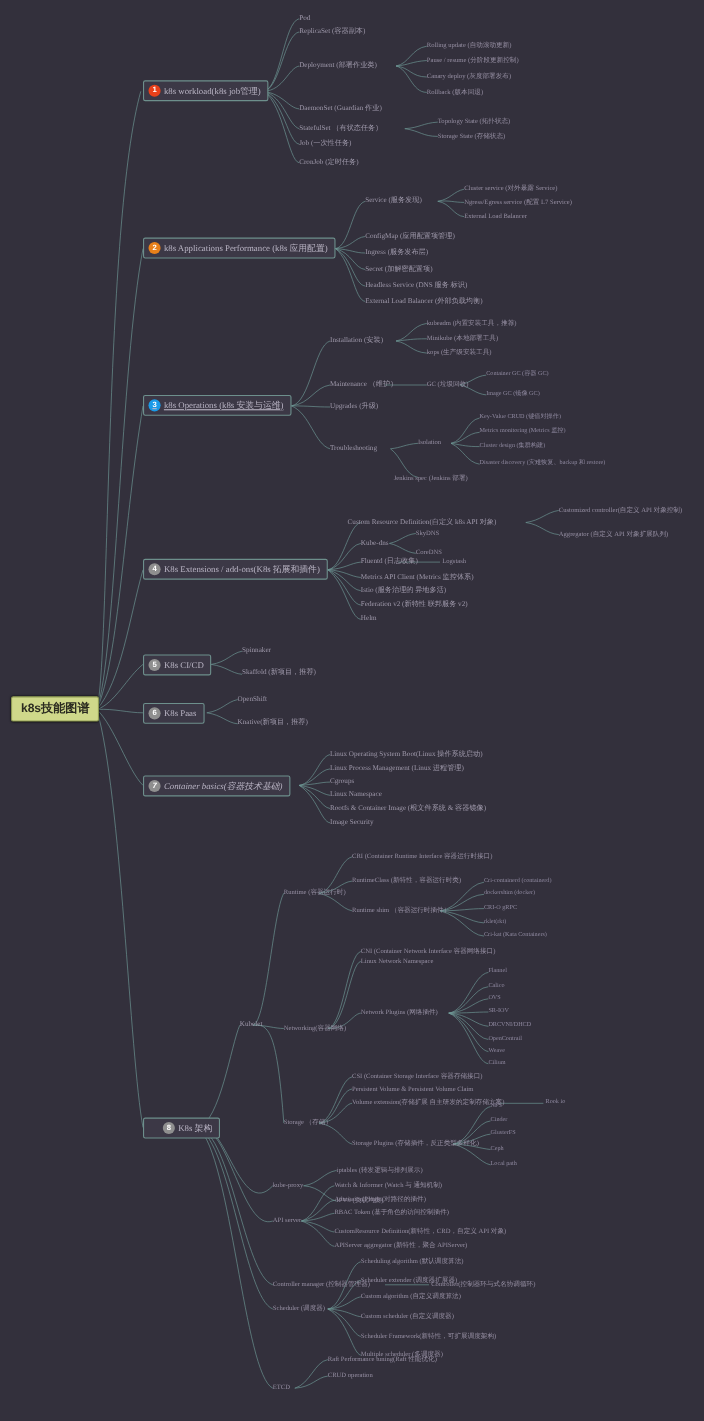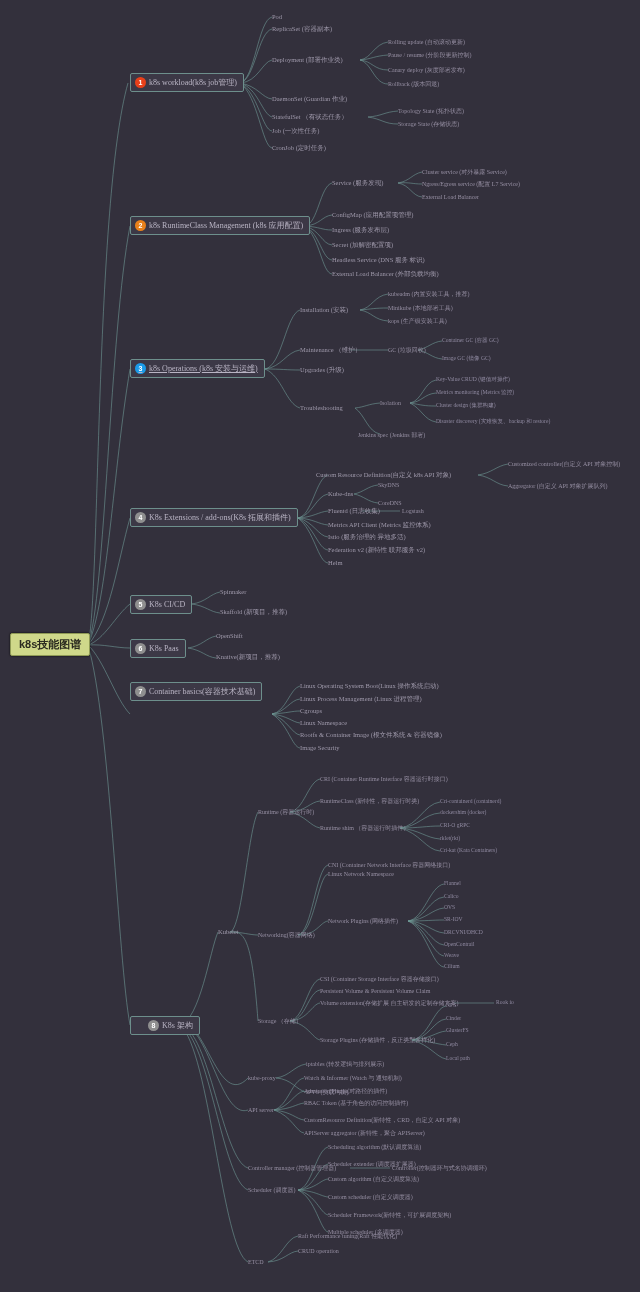--- a/index.html
+++ b/index.html
@@ -206,21 +206,21 @@
   <div class="node l3" style="left:388px;top:81px;">Rollback (版本回退)</div>
   <div class="node l2" style="left:272px;top:96px;">DaemonSet (Guardian 作业)</div>
   <div class="node l2" style="left:272px;top:114px;">StatefulSet （有状态任务）</div>
   <div class="node l3" style="left:398px;top:108px;">Topology State (拓扑状态)</div>
   <div class="node l3" style="left:398px;top:121px;">Storage State (存储状态)</div>
   <div class="node l2" style="left:272px;top:128px;">Job (一次性任务)</div>
   <div class="node l2" style="left:272px;top:145px;">CronJob (定时任务)</div>
 
   <div class="node l1" style="left:130px;top:216px;">
     <span class="badge" style="background:#e8801a">2</span>
-    <span>k8s RuntimeClass Management (k8s 应用配置)</span>
+    <span>k8s Applications Performance (k8s 应用配置)</span>
   </div>
   <div class="node l2" style="left:332px;top:180px;">Service (服务发现)</div>
   <div class="node l3" style="left:422px;top:169px;">Cluster service (对外暴露 Service)</div>
   <div class="node l3" style="left:422px;top:181px;">Ngress/Egress service (配置 L7 Service)</div>
   <div class="node l3" style="left:422px;top:194px;">External Load Balancer</div>
   <div class="node l2" style="left:332px;top:212px;">ConfigMap (应用配置项管理)</div>
   <div class="node l2" style="left:332px;top:227px;">Ingress (服务发布层)</div>
   <div class="node l2" style="left:332px;top:242px;">Secret (加解密配置项)</div>
   <div class="node l2" style="left:332px;top:257px;">Headless Service (DNS 服务 标识)</div>
   <div class="node l2" style="left:332px;top:271px;">External Load Balancer (外部负载均衡)</div>
@@ -270,21 +270,21 @@
   <div class="node l2" style="left:220px;top:589px;">Spinnaker</div>
   <div class="node l2" style="left:220px;top:609px;">Skaffold (新项目，推荐)</div>
 
   <div class="node l1" style="left:130px;top:639px;">
     <span class="badge" style="background:#8f8f8f">6</span>
     <span>K8s Paas</span>
   </div>
   <div class="node l2" style="left:216px;top:633px;">OpenShift</div>
   <div class="node l2" style="left:216px;top:654px;">Knative(新项目，推荐)</div>
 
-  <div class="node l1" style="left:130px;top:682px;">
+  <div class="node l1" style="left:130px;top:705px;font-style:italic;">
     <span class="badge" style="background:#8f8f8f">7</span>
     <span>Container basics(容器技术基础)</span>
   </div>
   <div class="node l2" style="left:300px;top:683px;">Linux Operating System Boot(Linux 操作系统启动)</div>
   <div class="node l2" style="left:300px;top:696px;">Linux Process Management (Linux 进程管理)</div>
   <div class="node l2" style="left:300px;top:708px;">Cgroups</div>
   <div class="node l2" style="left:300px;top:720px;">Linux Namespace</div>
   <div class="node l2" style="left:300px;top:732px;">Rootfs &amp; Container Image (根文件系统 &amp; 容器镜像)</div>
   <div class="node l2" style="left:300px;top:745px;">Image Security</div>
 

